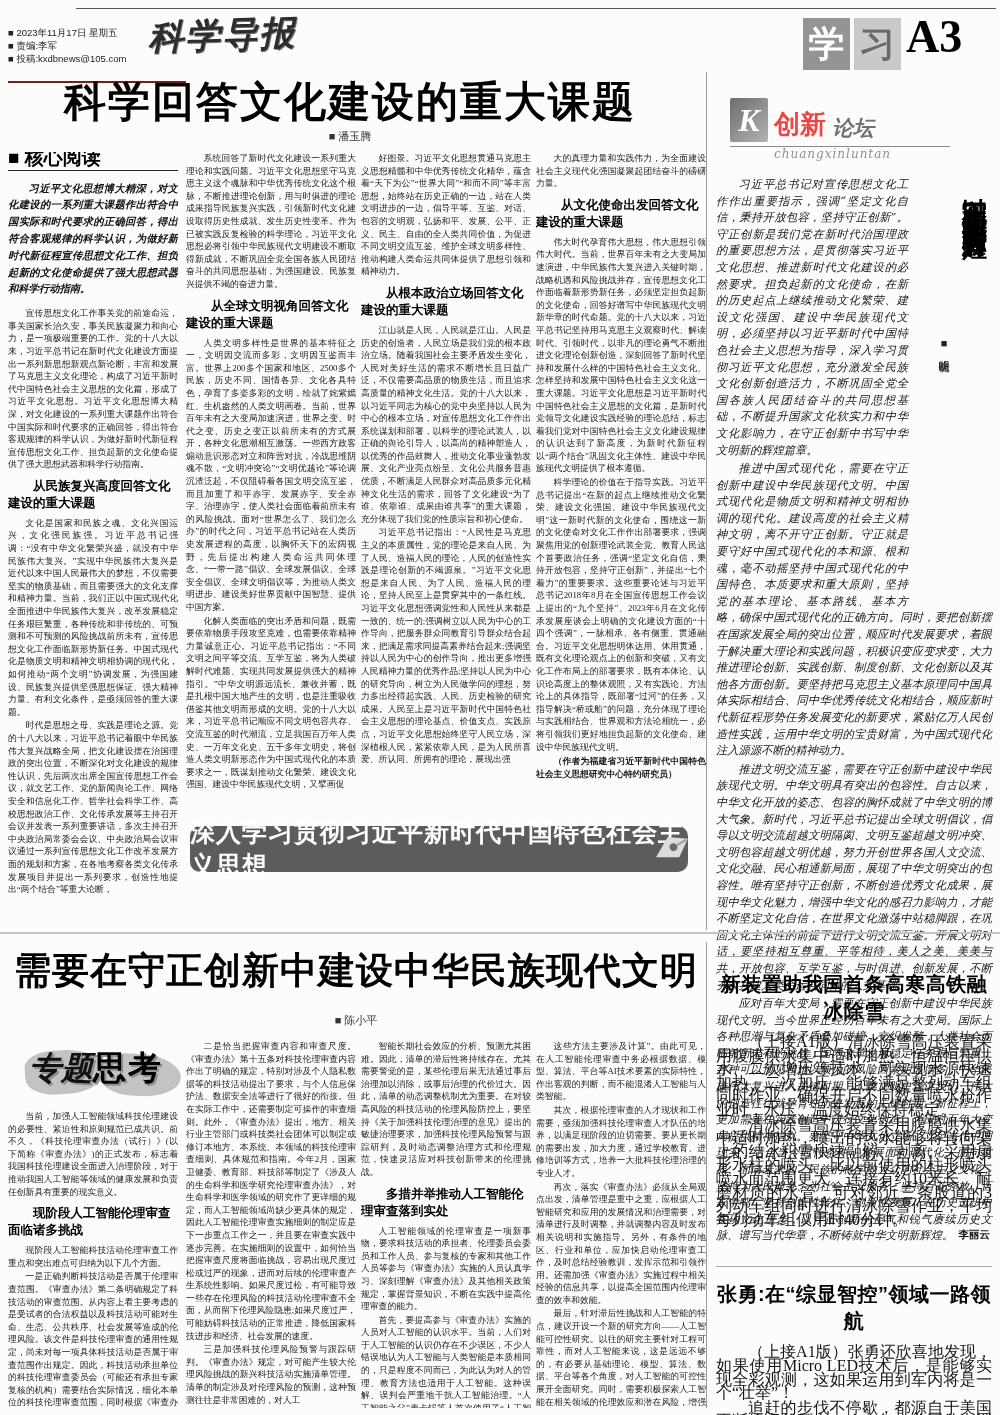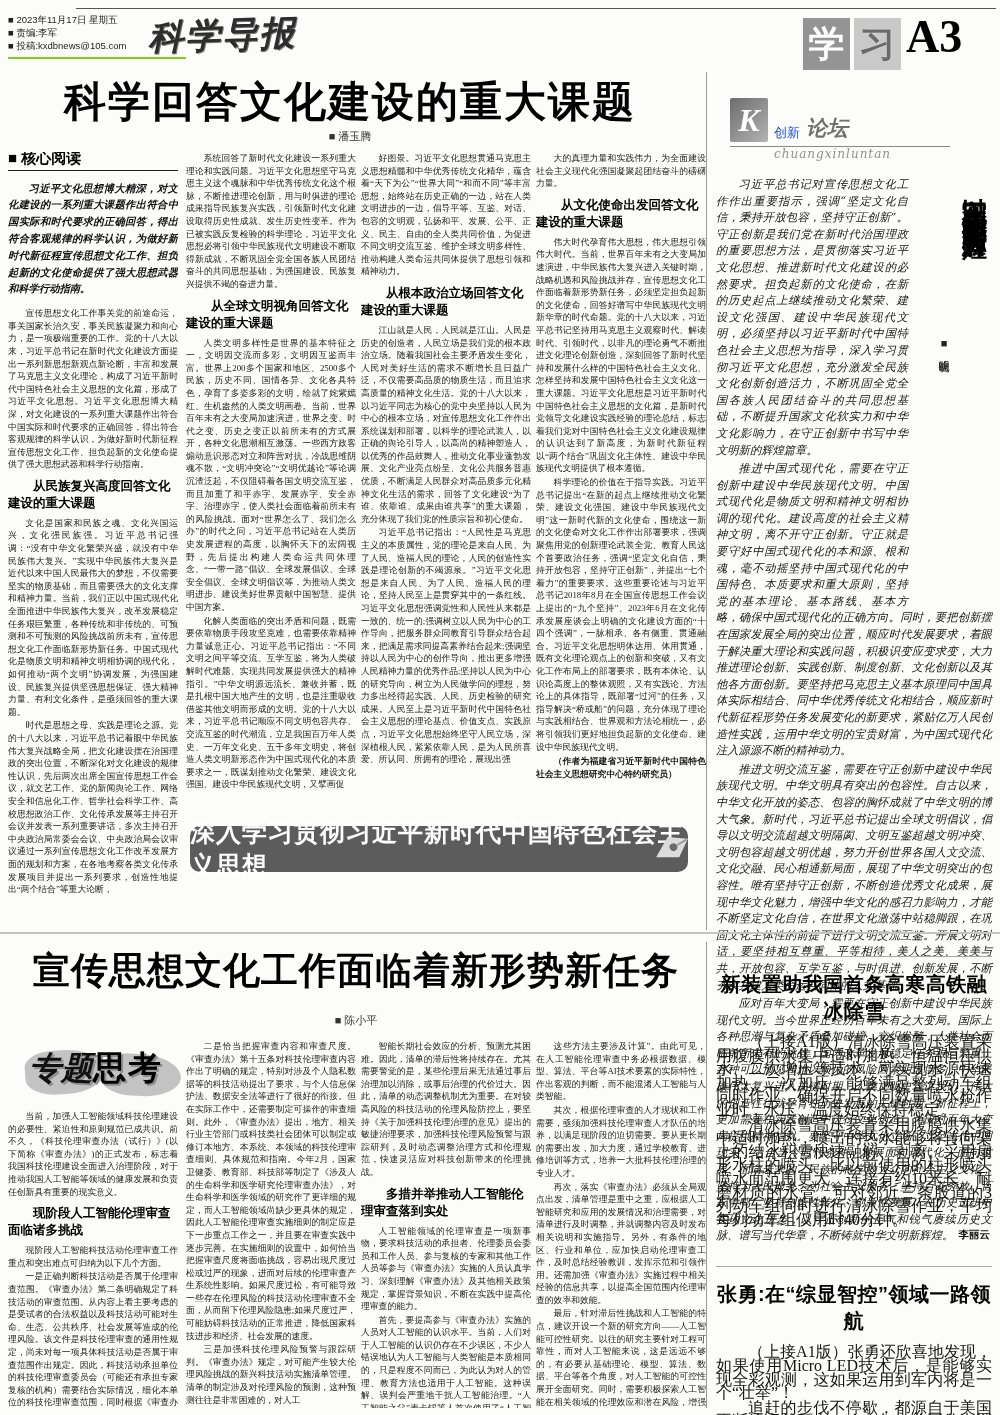--- a/index.html
+++ b/index.html
@@ -1,20 +1,20 @@
 <!DOCTYPE html>
 <html><head>
 <meta charset="utf-8">
 <style>
   html,body{margin:0;padding:0;background:#e8e8e8;}
   .page{position:relative;width:1000px;height:1415px;background:#fcfcfb;margin:0 auto;
         font-family:"Liberation Serif",serif;color:#111;overflow:hidden;}
   
   .topline{position:absolute;top:8px;left:76px;right:4px;height:1px;background:#555;}
-  .meta{position:absolute;top:13px;left:8px;width:178px;border-bottom:2px solid #84cc16;padding-bottom:5px;}
+  .meta{position:absolute;top:26px;left:8px;width:178px;border-bottom:2px solid #7f1d1d;padding-bottom:16px;}
   .meta div{font-size:9.5px;line-height:13px;color:#222;font-family:"Liberation Sans",sans-serif;}
   .masthead{position:absolute;top:12px;left:148px;font-family:"DejaVu Serif",serif;
             font-style:italic;font-weight:bold;font-size:35px;color:#2d2d2d;
             transform:rotate(-2deg);letter-spacing:2px;text-shadow:1px 1px 0 #777;}
   .sec-tile{position:absolute;top:18px;width:47px;height:52px;display:flex;align-items:center;justify-content:center;
             font-family:"Liberation Sans",sans-serif;font-weight:900;font-size:36px;}
   .sec-tile.t1{left:803px;background:#949494;color:#fff;}
   .sec-tile.t2{left:854px;background:#c9c9c9;color:#6a6a6a;text-shadow:0 0 1px #fff;}
   .pageno{position:absolute;top:10px;left:906px;font-size:46px;font-weight:bold;color:#000;
           font-family:"Liberation Serif",serif;}
@@ -28,40 +28,40 @@
         font-size:8.8px;line-height:12.6px;color:#191919;}
   .tcol1{left:8px;height:756px;}
   .tcol2{left:186px;height:668px;}
   .tcol3{left:361px;height:668px;}
   .tcol4{left:536px;height:668px;}
   .para{text-indent:2em;text-align:justify;margin:0 0 1px 0;}
   .subhead{font-family:"Liberation Sans",sans-serif;font-weight:900;font-size:12.5px;
            line-height:17px;text-indent:2em;margin:7px 0 5px 0;color:#000;font-style:normal;}
   .note{font-family:"Liberation Sans",sans-serif;font-weight:bold;text-align:justify;
         text-indent:2em;margin-top:2px;}
-  .core-label{font-family:"Liberation Sans",sans-serif;font-weight:900;font-size:15px;
+  .core-label{font-family:"Liberation Sans",sans-serif;font-weight:900;font-size:19px;
               border-bottom:1.5px solid #222;padding-bottom:5px;margin-bottom:9px;color:#000;}
   .core-text{font-family:"DejaVu Serif",serif;font-style:italic;font-size:10.3px;
              line-height:16.8px;text-indent:2em;text-align:justify;margin-bottom:10px;font-weight:bold;color:#101010;}
   .banner{position:absolute;top:826px;left:190px;width:498px;height:46px;background:#5c5c5c;
           border-radius:10px;display:flex;align-items:center;justify-content:center;
           font-family:"Liberation Sans",sans-serif;font-weight:900;font-size:25px;color:#fff;
           letter-spacing:1px;}
   .pen{position:absolute;right:-4px;top:2px;width:40px;height:40px;transform:rotate(-120deg);}
   
   .vrule{position:absolute;width:1px;background:#9a9a9a;}
   .v1{left:706px;top:72px;height:858px;}
   .v2{left:706px;top:942px;height:466px;}
   .sidebar{position:absolute;left:716px;top:98px;width:276px;}
   .forum-logo{display:flex;align-items:flex-end;gap:6px;border-bottom:1px solid #888;
               padding-bottom:4px;width:220px;margin-left:14px;}
   .k-tile{width:38px;height:44px;background:linear-gradient(135deg,#6d6d6d,#b3b3b3);
           color:#fff;display:flex;align-items:center;justify-content:center;
           font-family:"Liberation Serif",serif;font-style:italic;font-weight:bold;font-size:32px;border-radius:2px;}
-  .forum-cn-bold{font-family:"Liberation Sans",sans-serif;font-weight:400;font-size:13px;color:#1d4ed8;}
+  .forum-cn-bold{font-family:"Liberation Sans",sans-serif;font-weight:700;font-size:26px;color:#ef4444;}
   .forum-cn-script{font-family:"DejaVu Serif",serif;font-style:italic;font-size:21px;color:#707070;font-weight:bold;}
   .forum-pinyin{font-family:"DejaVu Serif",serif;font-style:italic;font-size:12px;color:#8f8f8f;
                 margin-left:58px;letter-spacing:1px;}
   .sb-article{margin-top:16px;font-family:"DejaVu Serif",serif;font-style:italic;
               font-size:11.3px;line-height:16.6px;color:#141414;text-align:justify;}
   .sb-article .para{margin-bottom:2px;}
   .v-float{float:right;width:72px;height:428px;writing-mode:vertical-rl;margin-left:8px;padding-left:4px;}
   .v-title{font-family:"Liberation Sans",sans-serif;font-weight:900;font-size:25px;
            letter-spacing:3px;line-height:34px;color:#000;font-style:normal;}
   .v-byline{font-size:11px;margin-top:160px;color:#222;font-style:normal;
@@ -180,21 +180,21 @@
           <div class="para">习近平总书记对宣传思想文化工作作出重要指示，强调“坚定文化自信，秉持开放包容，坚持守正创新”。守正创新是我们党在新时代治国理政的重要思想方法，是贯彻落实习近平文化思想、推进新时代文化建设的必然要求。担负起新的文化使命，在新的历史起点上继续推动文化繁荣、建设文化强国、建设中华民族现代文明，必须坚持以习近平新时代中国特色社会主义思想为指导，深入学习贯彻习近平文化思想，充分激发全民族文化创新创造活力，不断巩固全党全国各族人民团结奋斗的共同思想基础，不断提升国家文化软实力和中华文化影响力，在守正创新中书写中华文明新的辉煌篇章。</div>
           <div class="para">推进中国式现代化，需要在守正创新中建设中华民族现代文明。中国式现代化是物质文明和精神文明相协调的现代化。建设高度的社会主义精神文明，离不开守正创新。守正就是要守好中国式现代化的本和源、根和魂，毫不动摇坚持中国式现代化的中国特色、本质要求和重大原则，坚持党的基本理论、基本路线、基本方略，确保中国式现代化的正确方向。同时，要把创新摆在国家发展全局的突出位置，顺应时代发展要求，着眼于解决重大理论和实践问题，积极识变应变求变，大力推进理论创新、实践创新、制度创新、文化创新以及其他各方面创新。要坚持把马克思主义基本原理同中国具体实际相结合、同中华优秀传统文化相结合，顺应新时代新征程形势任务发展变化的新要求，紧贴亿万人民创造性实践，运用中华文明的宝贵财富，为中国式现代化注入源源不断的精神动力。</div>
           <div class="para">推进文明交流互鉴，需要在守正创新中建设中华民族现代文明。中华文明具有突出的包容性。自古以来，中华文化开放的姿态、包容的胸怀成就了中华文明的博大气象。新时代，习近平总书记提出全球文明倡议，倡导以文明交流超越文明隔阂、文明互鉴超越文明冲突、文明包容超越文明优越，努力开创世界各国人文交流、文化交融、民心相通新局面，展现了中华文明突出的包容性。唯有坚持守正创新，不断创造优秀文化成果，展现中华文化魅力，增强中华文化的感召力影响力，才能不断坚定文化自信，在世界文化激荡中站稳脚跟，在巩固文化主体性的前提下进行文明交流互鉴。开展文明对话，要坚持相互尊重、平等相待，美人之美、美美与共，开放包容、互学互鉴，与时俱进、创新发展，不断夯实共建人类命运共同体的人文基础。</div>
           <div class="para">应对百年大变局，需要在守正创新中建设中华民族现代文明。当今世界正经历百年未有之大变局。国际上各种思潮与复杂矛盾叠加碰撞、交织发酵，人类社会面临前所未有的挑战；国内改革发展稳定任务艰巨繁重，各种可以预见和难以预见的风险因素明显增多，中华民族伟大复兴进入关键时期。人类文明史告诉我们，伟大的创造往往就孕育在历史发展的关键时期。新征程上，更加需要在实践创造中进行文化创造，为应对百年大变局提供精神指引。要坚守中华文化立场，立足当代中国现实，结合当今时代条件，发展面向现代化、面向世界、面向未来的，民族的科学的大众的社会主义文化，坚持为人民服务、为社会主义服务，坚持百花齐放、百家争鸣，坚持创造性转化、创新性发展，在历史进步中实现文化进步，以守正创新的正气和锐气赓续历史文脉、谱写当代华章，不断铸就中华文明新辉煌。</div>
         </div>
     </div>
   </div>
 
   <div class="mid-rule"></div>
 
-  <div class="b-title">宣传思想文化工作面临着新形势新任务</div>
+  <div class="b-title">需要在守正创新中建设中华民族现代文明</div>
   <div class="b-byline">■ 陈小平</div>
 
   <div class="badge">
     <span class="blob b1"></span>
     <span class="blob b2"></span>
     <span class="txt">
       <span class="badge-script">专题</span><span class="badge-bold">思考</span>
     </span>
   </div>
 

